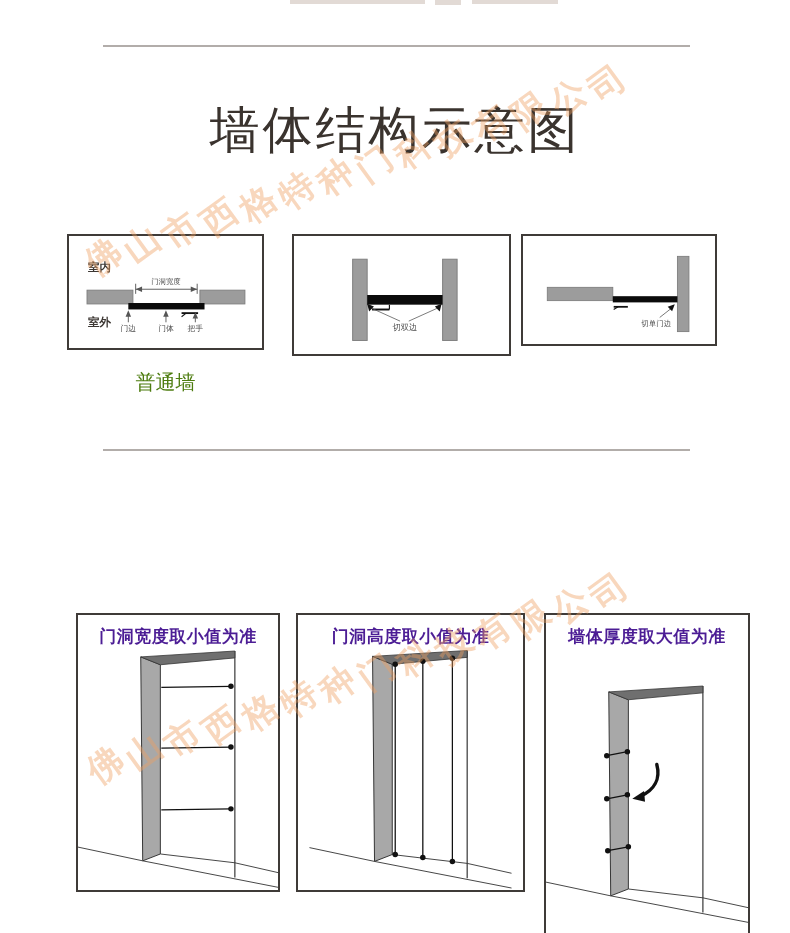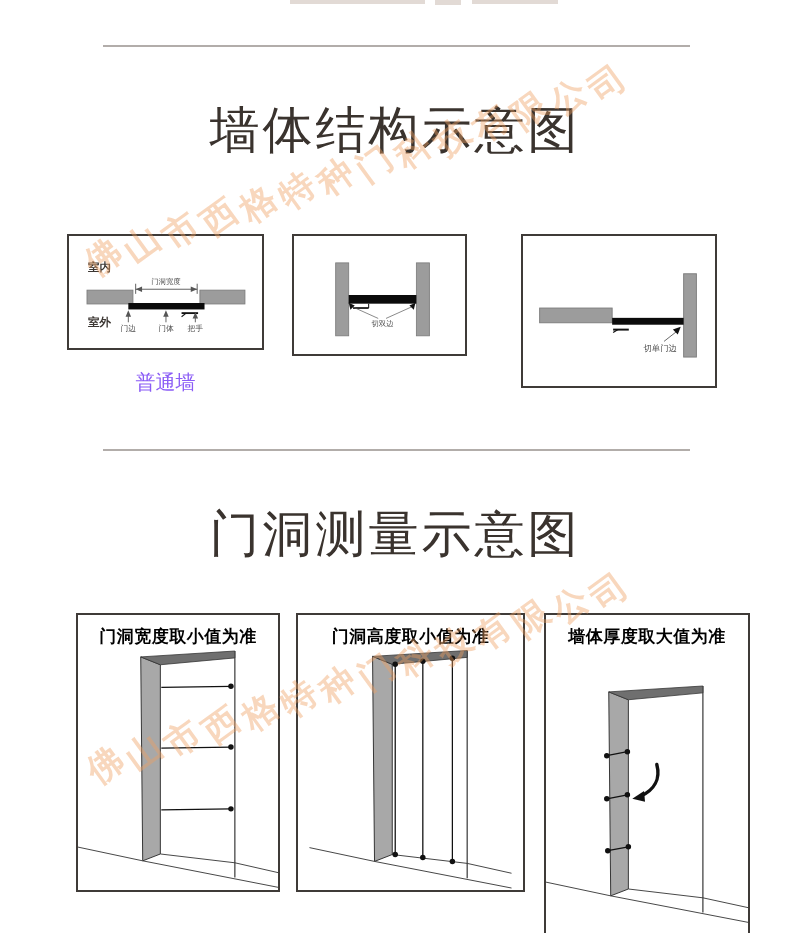--- a/index.html
+++ b/index.html
@@ -4,23 +4,23 @@
 <style>
   html,body{margin:0;padding:0;background:#fff;}
   .page{position:relative;width:790px;height:933px;background:#ffffff;overflow:hidden;
         font-family:"Liberation Sans","DejaVu Sans",sans-serif;}
   .artifact span{position:absolute;background:rgba(203,188,178,0.55);}
   .divider{position:absolute;left:103px;width:587px;height:2px;background:#b2adaa;}
   .big-title{position:absolute;left:0;right:0;text-align:center;font-size:50px;line-height:56px;
              font-weight:normal;color:#3a332e;letter-spacing:3px;}
   .panel{position:absolute;border:2px solid #3f3b38;box-sizing:border-box;background:#fff;}
   .panel svg{display:block;width:100%;height:100%;}
-  .caption{position:absolute;width:197px;text-align:center;font-size:20px;color:#8b5cf6;top:369px;}
+  .caption{position:absolute;width:197px;text-align:center;font-size:20px;color:#4d7c0f;top:369px;}
   .panel-header{position:absolute;top:10px;left:0;right:0;text-align:center;font-size:17px;
-                font-weight:bold;color:#000000;letter-spacing:0.5px;}
+                font-weight:bold;color:#4c1d95;letter-spacing:0.5px;}
   .wm{position:absolute;white-space:nowrap;font-size:35px;line-height:48px;font-weight:bold;
       color:rgba(238,160,98,0.42);letter-spacing:6px;transform-origin:0 50%;
       transform:rotate(-19deg);pointer-events:none;z-index:5;}
   .wm span{display:inline-block;transform:rotate(-17deg);}
   text{font-family:"Liberation Sans","DejaVu Sans",sans-serif;}
 </style>
 </head>
 <body>
 
 <div class="page">
@@ -62,59 +62,58 @@
         <polygon points="99,81 96,88 102,88" stroke="none"></polygon>
         <line x1="131" y1="94" x2="131" y2="89" stroke-width="1"></line>
         <polygon points="131,83 128,90 134,90" stroke="none"></polygon>
       </g>
       <text x="58" y="104" font-size="8.5" text-anchor="middle" fill="#4a4a4a">门边</text>
       <text x="99" y="104" font-size="8.5" text-anchor="middle" fill="#4a4a4a">门体</text>
       <text x="131" y="104" font-size="8.5" text-anchor="middle" fill="#4a4a4a">把手</text>
     </svg>
   </div>
 
-  <div class="panel" style="left:292px;top:234px;width:175px;height:122px">
+  <div class="panel" style="left:292px;top:234px;width:219px;height:122px">
     <svg viewBox="0 0 197 122">
       <rect x="48" y="24" width="15" height="84" fill="#9c9c9c" stroke="#7e7e7e" stroke-width="1"></rect>
       <rect x="141" y="24" width="15" height="84" fill="#9c9c9c" stroke="#7e7e7e" stroke-width="1"></rect>
       <rect x="63" y="61" width="78" height="10" fill="#0b0b0b"></rect>
       <g stroke="#111">
         <line x1="68" y1="76" x2="86" y2="76" stroke-width="2"></line>
         <line x1="86" y1="76" x2="86" y2="71" stroke-width="1.2"></line>
       </g>
       <g>
         <line x1="97" y1="88" x2="66" y2="74" stroke="#555" stroke-width="0.8"></line>
         <line x1="106" y1="88" x2="137" y2="74" stroke="#555" stroke-width="0.8"></line>
         <polygon points="63,70 70,73 65,78" fill="#111"></polygon>
         <polygon points="140,70 133,73 138,78" fill="#111"></polygon>
       </g>
       <text x="102" y="97" font-size="8.5" text-anchor="middle" fill="#4a4a4a">切双边</text>
     </svg>
   </div>
 
-  <div class="panel" style="left:521px;top:234px;width:196px;height:154px">
+  <div class="panel" style="left:521px;top:234px;width:196px;height:112px">
     <svg viewBox="0 0 196 122">
       <rect x="17" y="58" width="74" height="15" fill="#9c9c9c" stroke="#7e7e7e" stroke-width="1"></rect>
       <rect x="164" y="23" width="13" height="85" fill="#9c9c9c" stroke="#7e7e7e" stroke-width="1"></rect>
       <rect x="91" y="68" width="73" height="7" fill="#0b0b0b"></rect>
       <g stroke="#111">
         <line x1="92" y1="80" x2="108" y2="80" stroke-width="2"></line>
         <line x1="97" y1="80" x2="92" y2="83" stroke-width="1.2"></line>
       </g>
       <g>
         <line x1="144" y1="92" x2="158" y2="81" stroke="#555" stroke-width="0.9"></line>
         <polygon points="161,77 153,80 158,85" fill="#111"></polygon>
       </g>
       <text x="140" y="102" font-size="8.5" text-anchor="middle" fill="#4a4a4a">切单门边</text>
     </svg>
   </div>
 
   <div class="caption" style="left:67px">普通墙</div>
 
-  <div class="big-title" style="top:506px">门洞测量示意图</div>
 
   <div class="panel" style="left:76px;top:613px;width:204px;height:279px">
     <div class="panel-header">门洞宽度取小值为准</div>
     <svg viewBox="0 0 204 279">
       <g stroke="#444" stroke-width="1">
         <line x1="0" y1="236" x2="66" y2="250"></line>
         <line x1="66" y1="250" x2="204" y2="277"></line>
         <line x1="84" y1="243" x2="160" y2="252"></line>
         <line x1="160" y1="252" x2="204" y2="262"></line>
       </g>

